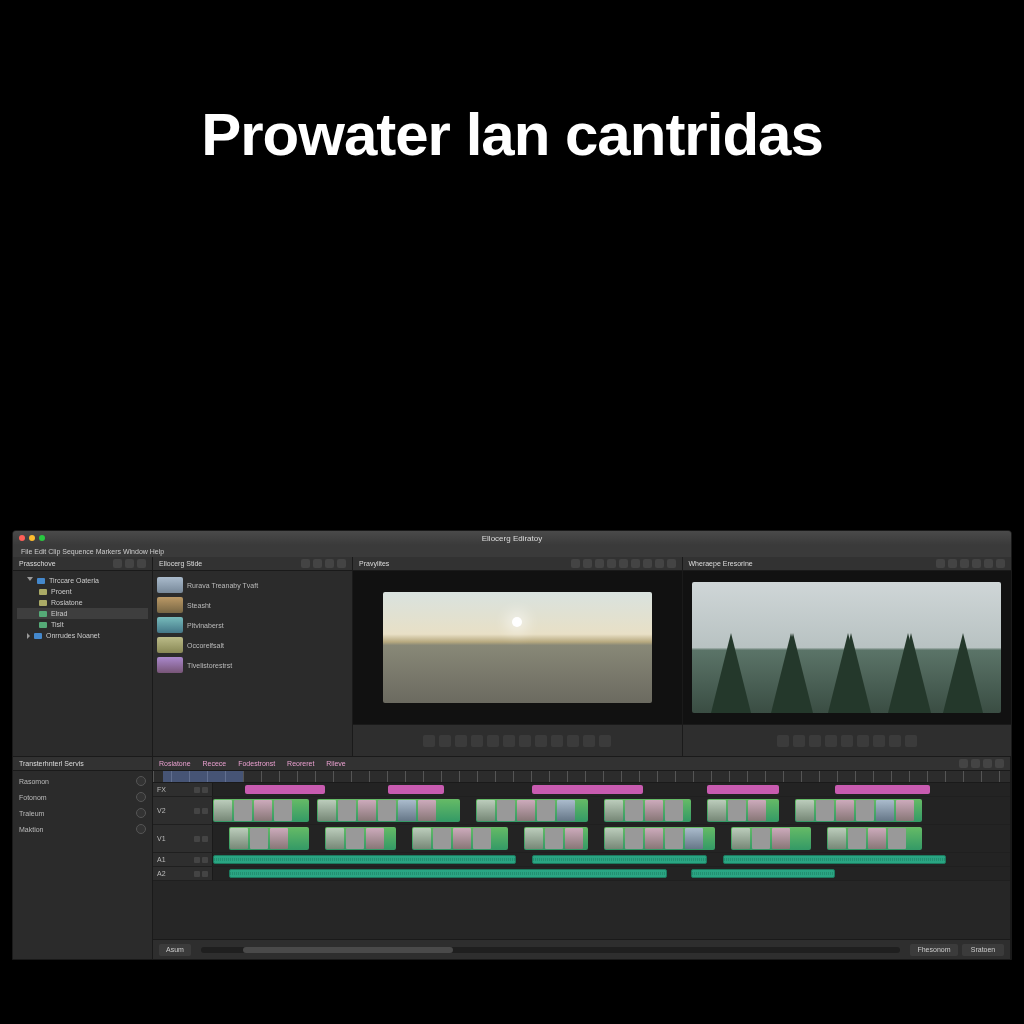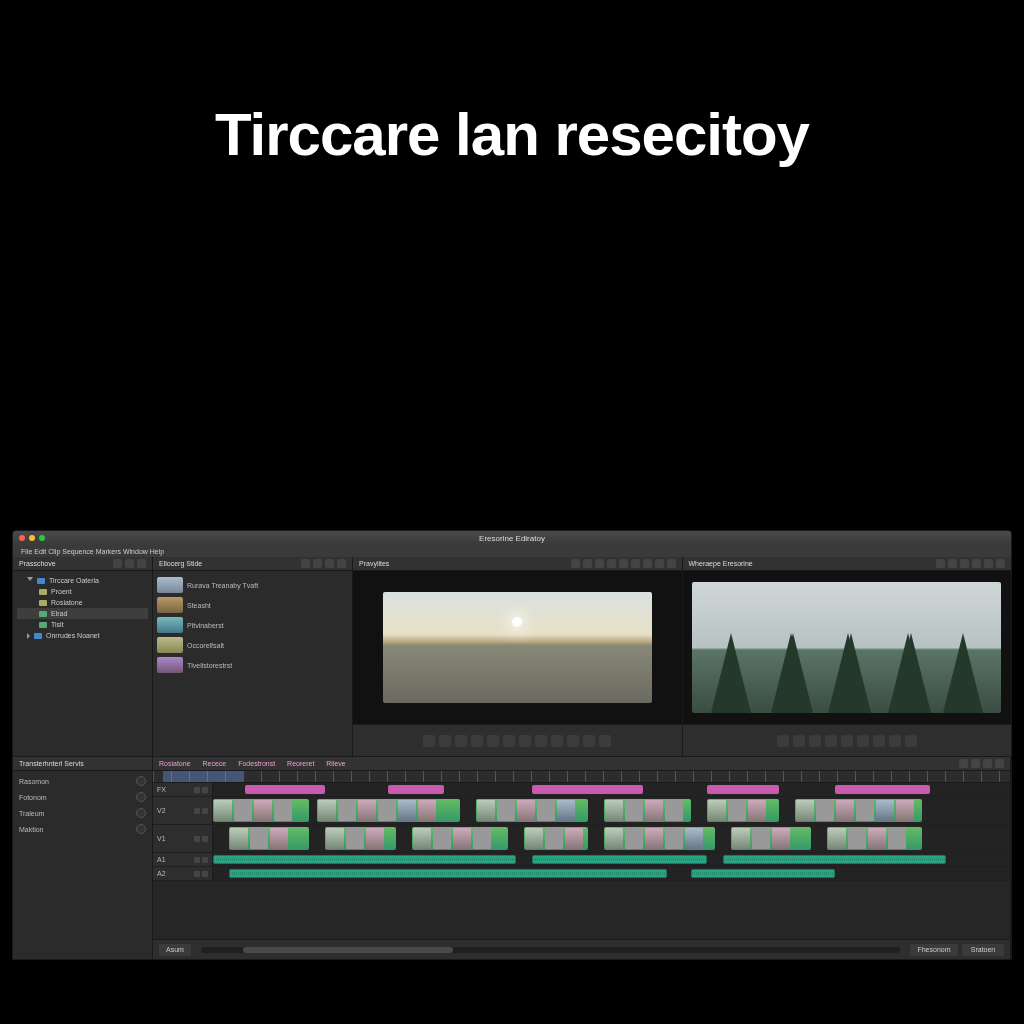--- a/index.html
+++ b/index.html
@@ -98,29 +98,29 @@
   .tl-footer { height:20px; background:#2e2e2e; border-top:1px solid #1a1a1a; display:flex; align-items:center; justify-content:space-between; padding:0 6px; }
   .tl-footer .btn { width:32px; height:12px; background:#3b3b3b; border-radius:2px; font-size:7px; display:flex; align-items:center; justify-content:center; color:#ccc; }
   .tl-footer .scroll { flex:1; height:6px; background:#1f1f1f; margin:0 10px; border-radius:3px; position:relative; }
   .tl-footer .scroll::before { content:""; position:absolute; left:6%; width:30%; top:0; bottom:0; background:#4a4a4a; border-radius:3px; }
 
 </style>
 </head>
 <body>
 <div class="page">
 
-<h1 class="hero-title">Tirccare lan resecitoy</h1>
+<h1 class="hero-title">Prowater lan cantridas</h1>
 
 <div class="editor">
 
   <div class="titlebar">
     <span class="tl-dot tl-close"></span>
     <span class="tl-dot tl-min"></span>
     <span class="tl-dot tl-max"></span>
-    <span class="tl-title">Eresorine Ediratoy</span>
+    <span class="tl-title">Ellocerg Ediratoy</span>
   </div>
   <div class="menubar">File  Edit  Clip  Sequence  Markers  Window  Help</div>
 
   <div class="upper">
 
     <div class="panel proj">
       <div class="panel-hdr">
         <span>Prasschove</span>
         <div class="panel-tools">
               <span></span>

